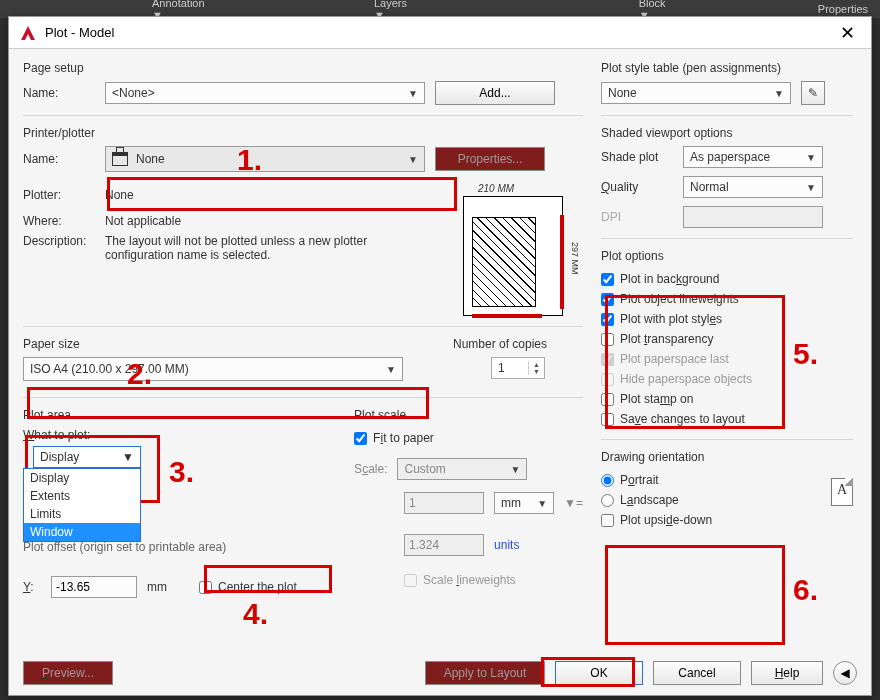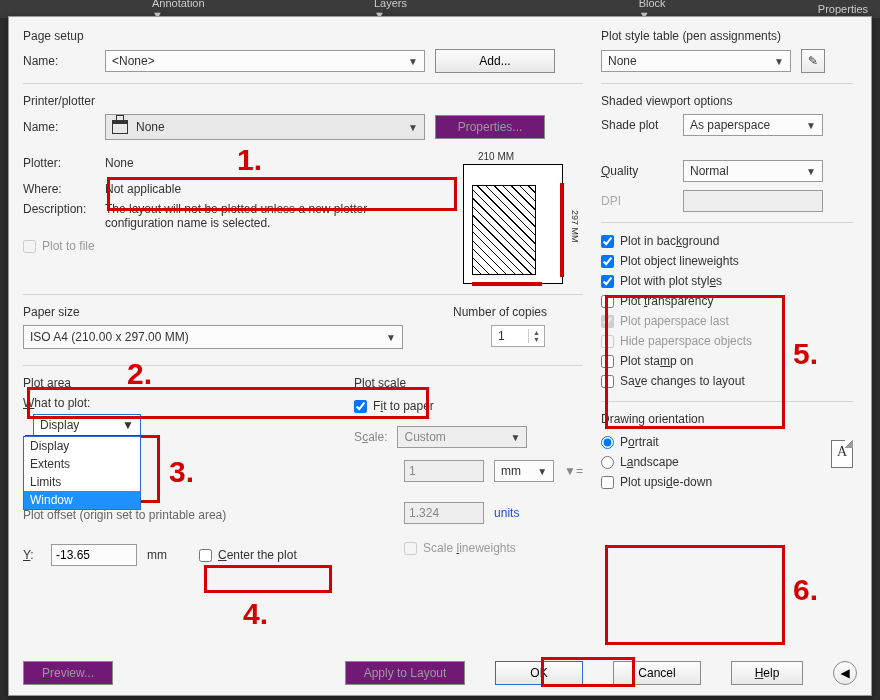--- a/index.html
+++ b/index.html
@@ -13,47 +13,47 @@
   .titletext { font-size:13px; }
   .closex { margin-left:auto; font-size:18px; font-weight:200; cursor:pointer; padding:0 6px; }
   .body { padding:10px 14px 10px 14px; font-size:12px; color:#333; }
   .group-title { margin:2px 0 6px 0; color:#333; }
   .row { display:flex; align-items:center; gap:10px; }
   .lbl { width:72px; }
   select, input[type=text], .faux-select { border:1px solid #9a9a9a; background:#fcfcfc; font-size:12px; height:22px; padding:0 4px; }
   .faux-select { display:flex; align-items:center; justify-content:space-between; padding:4px 6px; cursor:pointer; }
   .faux-select .chev { font-size:10px; color:#444; }
   button { border:1px solid #8a8a8a; background:linear-gradient(#fdfdfd,#e8e8e8); font-size:12px; height:24px; padding:0 14px; cursor:pointer; }
-  button.disabled { color:#9a9a9a; background:#701a75; cursor:default; }
+  button.disabled { color:#9a9a9a; background:#7f1d1d; cursor:default; }
   .cols { display:flex; gap:18px; }
   .left { width:560px; }
   .right { width:252px; }
   fieldset { border:none; padding:0; margin:0 0 10px 0; }
   .hr { border-top:1px solid #d5d5d5; margin:6px 0 8px 0; }
   .preview { width:100px; height:120px; background:#fff; border:1px solid #000; position:relative; }
-  .preview .dim-top { position:absolute; top:-14px; left:14px; font-size:10px; }
+  .preview .dim-top { position:absolute; top:-14px; left:14px; font-size:10px;font-style:italic; }
   .preview .hatch { position:absolute; left:8px; top:20px; width:64px; height:90px; border:1px solid #000;
                      background: repeating-linear-gradient(45deg, transparent 0 5px, #000 5px 6px); }
   .preview .bar-r { position:absolute; right:-2px; top:18px; width:4px; height:94px; background:#c00; }
   .preview .bar-b { position:absolute; left:8px; bottom:-3px; width:70px; height:4px; background:#c00; }
   .preview .vlabel { position:absolute; right:-18px; top:45px; writing-mode:vertical-rl; font-size:9px; }
   .checkbox { display:flex; align-items:center; gap:6px; height:20px; }
   .checkbox input { margin:0; }
   .checkbox.disabled { color:#9a9a9a; }
   .dropdown-open { position:relative; width:118px;padding-left:10px; }
   .dropdown-open .sel { border:1px solid #2b6cd6; background:#fff; height:22px; display:flex; align-items:center; padding:0 6px; justify-content:space-between;}
   .dropdown-open .list { position:absolute; top:22px; left:0; right:0; border:1px solid #2b6cd6; background:#fff; z-index:5; }
   .dropdown-open .list div { padding:2px 6px; }
   .dropdown-open .list .hl { background:#1e90ff; color:#fff; }
   .stepper { display:flex; align-items:center; border:1px solid #aaa; width:54px; height:22px; background:#fff;}
   .stepper span { flex:1; padding:0 6px; }
   .stepper .arrows { width:16px; display:flex; flex-direction:column; font-size:7px; color:#555; align-items:center; border-left:1px solid #ccc;}
   .radio { display:flex; align-items:center; gap:6px; height:20px; }
   .radio input { margin:0;}
-  .footer { position:absolute; left:14px; right:14px; bottom:10px; display:flex; align-items:center; gap:30px; }
+  .footer { position:absolute; left:14px; right:14px; bottom:10px; display:flex; align-items:center; gap:10px; }
   .footer .spacer { flex:1; }
   .iconbtn { width:24px; height:24px; border:1px solid #8a8a8a; background:linear-gradient(#fdfdfd,#eaeaea); display:flex; align-items:center; justify-content:center; font-size:12px; }
   
   .annot { position:absolute; border:3px solid #d40000; pointer-events:none; }
   .annot-num { position:absolute; color:#d40000; font-weight:700; font-size:30px; pointer-events:none; }
   .underline { text-decoration:underline; text-decoration-color:#333; }
   .pageicon { width:22px; height:28px; border:1px solid #777; background:#fff; position:relative; }
   .pageicon::after { content:"A"; position:absolute; top:3px; left:5px; font-size:14px; font-family:"Times New Roman",serif; }
   .pageicon .fold { position:absolute; right:-1px; top:-1px; width:8px; height:8px; background:linear-gradient(135deg,#fff 50%, #999 50%); }
 </style>
@@ -62,20 +62,29 @@
 
 <div class="menubar">
   <span style="margin-left:140px">Annotation ▼</span>
   <span style="margin-left:60px">Layers ▼</span>
   <span style="margin-left:120px">Block ▼</span>
   <span style="margin-left:40px">Properties</span>
 </div>
 
 <div class="dialog">
 
+  <div class="titlebar">
+    <span class="applogo">
+      <svg viewBox="0 0 18 18">
+          <path d="M2 16 L9 2 L16 16 L12 16 L9 10 L6 16 Z" fill="#c8102e"></path>
+        </svg>
+    </span>
+    <span class="titletext">Plot - Model</span>
+    <span class="closex">✕</span>
+  </div>
 
   <div class="body">
     <div class="cols">
 
       <div class="left">
 
         <fieldset>
           <div class="group-title">Page setup</div>
           <div class="row">
             <span class="lbl">Name:</span>
@@ -112,24 +121,20 @@
                 <span>None</span>
               </div>
               <div class="row" style="height:26px">
                 <span class="lbl">Where:</span>
                 <span>Not applicable</span>
               </div>
               <div class="row" style="align-items:flex-start">
                 <span class="lbl">Description:</span>
                 <span style="width:320px">The layout will not be plotted unless a new plotter configuration name is selected.</span>
               </div>
-              <label class="checkbox disabled" style="margin-top:6px">
-                <input type="checkbox" disabled="" style=""> 
-                  <span>Plot to file</span>
-              </label>
             </div>
             <div style="width:120px;padding-top:14px">
               <div class="preview">
                 <span class="dim-top">210 MM</span>
                 <div class="hatch"></div>
                 <div class="bar-r"></div>
                   <div class="bar-b"></div>
                 <span class="vlabel">297 MM</span>
               </div>
             </div>
@@ -235,21 +240,21 @@
             <div class="iconbtn">
                 <span>✎</span>
               </div>
           </div>
         </fieldset>
 
         <div class="hr"></div>
 
         <fieldset>
           <div class="group-title">Shaded viewport options</div>
-          <div class="row" style="margin-bottom:24px">
+          <div class="row" style="margin-bottom:8px">
             <span style="width:72px">Shade plot</span>
             <div class="faux-select" style="width:140px">
               <span>As paperspace</span>
               <span class="chev">▼</span>
             </div>
           </div>
           <div class="row" style="margin-bottom:8px">
             <span style="width:72px"><span class="underline">Q</span>uality</span>
             <div class="faux-select" style="width:140px">
               <span>Normal</span>
@@ -258,20 +263,21 @@
           </div>
           <div class="row">
             <span style="width:72px;color:#aaa">DPI</span>
             <input type="text" style="width: 140px; background: rgb(238, 238, 238);" disabled="">
           </div>
         </fieldset>
 
         <div class="hr"></div>
 
         <fieldset>
+          <div class="group-title">Plot options</div>
           <label class="checkbox">
               <input type="checkbox" checked="" style="">
               <span>Plot in bac<span class="underline">k</span>ground</span>
             </label>
           <label class="checkbox">
               <input type="checkbox" checked="" style="">
               <span>Plot object lineweights</span>
             </label>
           <label class="checkbox">
               <input type="checkbox" checked="" style="">

